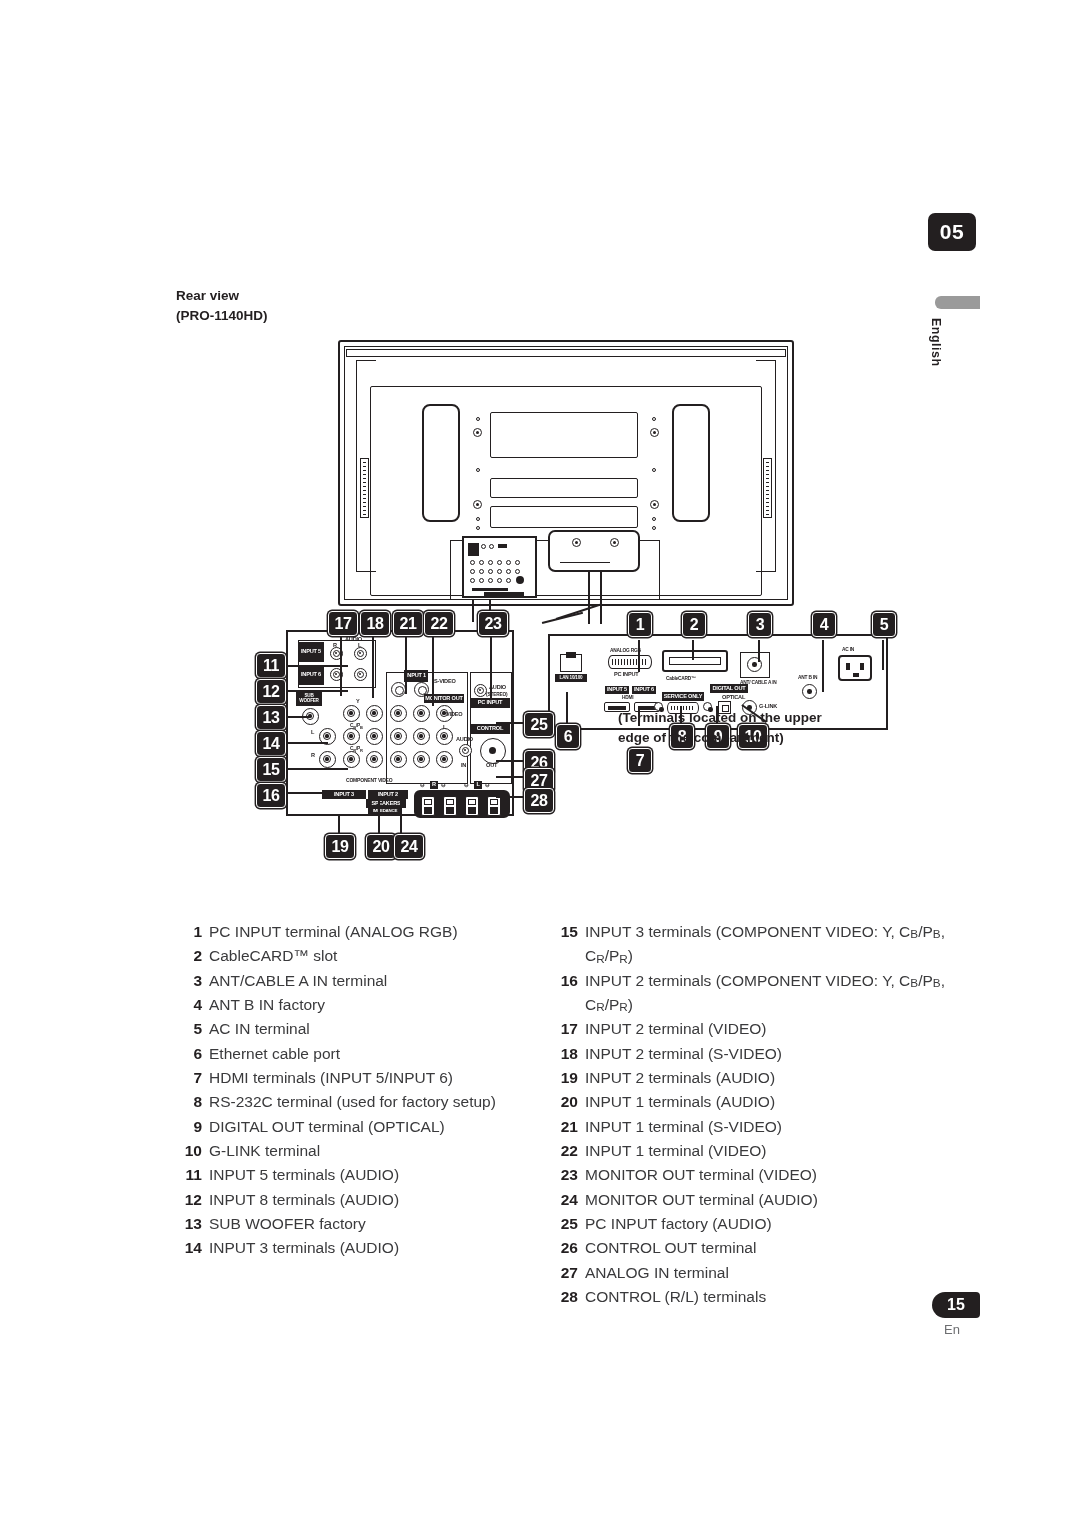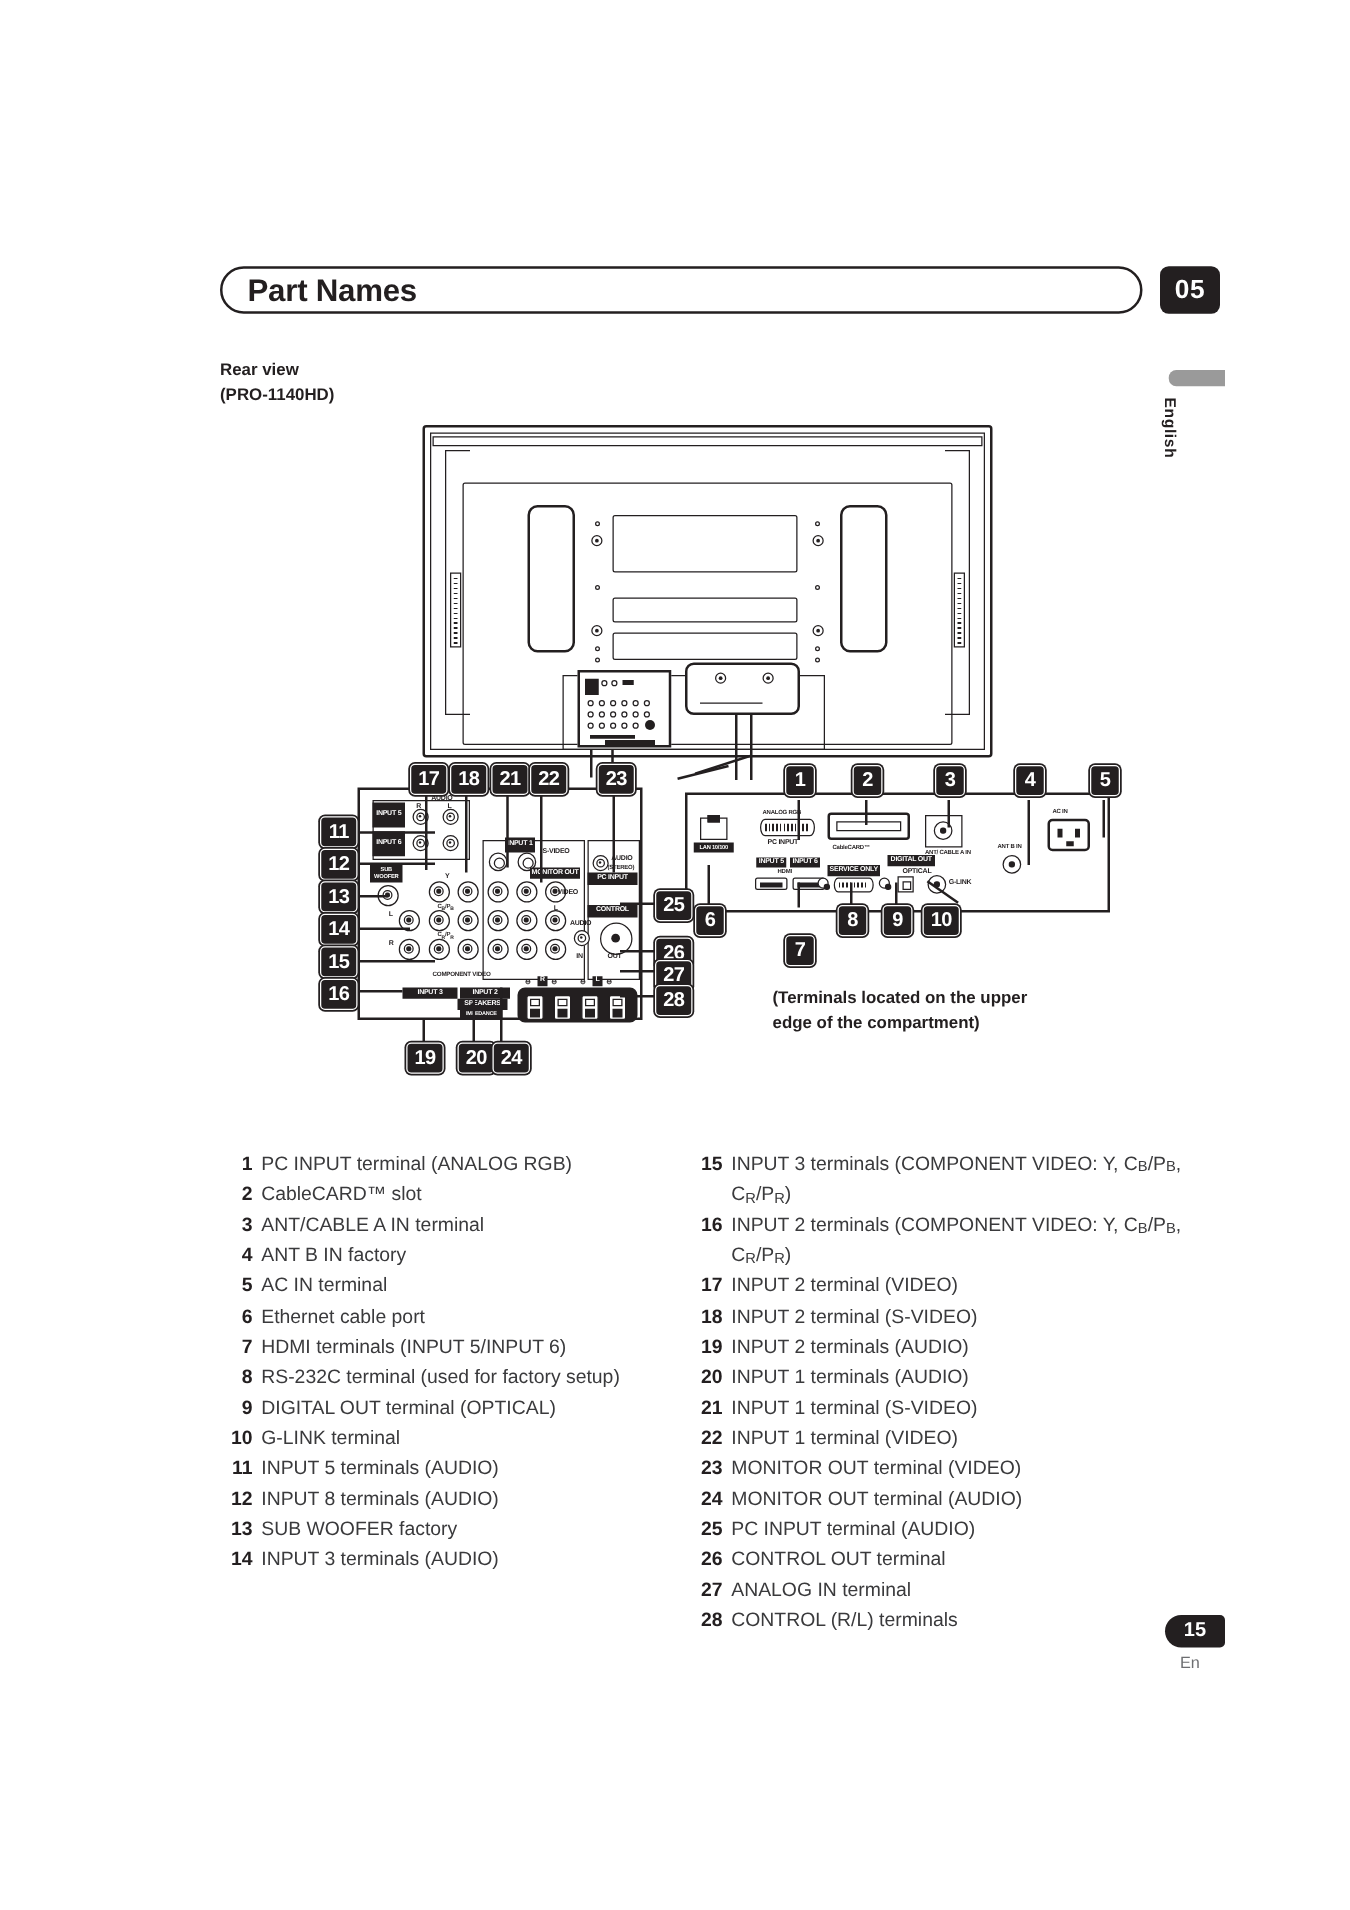--- a/index.html
+++ b/index.html
@@ -103,21 +103,21 @@
   .coax:after{content:"";position:absolute;left:4.4px;top:4.4px;width:4.4px;height:4.4px;border-radius:50%;background:#231f20;}
   .acin{position:absolute;width:34px;height:26px;border:2px solid #231f20;border-radius:4px;box-sizing:border-box;background:#fff;}
   .acin i{position:absolute;background:#231f20;}
   .ccard{position:absolute;border:2px solid #231f20;border-radius:3px;box-sizing:border-box;background:#fff;}
   .ccard i{position:absolute;left:5px;top:5px;right:5px;bottom:5px;border:1.4px solid #231f20;box-sizing:border-box;}
   .hdmi{position:absolute;width:26px;height:10px;border:1.6px solid #231f20;box-sizing:border-box;background:#fff;border-radius:2px;}
   .hdmi i{position:absolute;left:3px;top:2.5px;right:3px;height:4px;background:#231f20;}
   .optic{position:absolute;width:13px;height:13px;border:1.6px solid #231f20;box-sizing:border-box;background:#fff;}
   .optic:after{content:"";position:absolute;left:3.4px;top:3.4px;width:4.6px;height:4.6px;border:1.3px solid #231f20;}
 
-  .cap{position:absolute;left:618px;top:788px;width:300px;font-size:13.5px;font-weight:bold;line-height:1.45;}
+  .cap{position:absolute;left:618px;top:708px;width:300px;font-size:13.5px;font-weight:bold;line-height:1.45;}
 
   
   .list{position:absolute;font-size:15.5px;line-height:1.57;color:#3a3a3c;}
   .list .row{display:flex;align-items:flex-start;}
   .list .num{min-width:26px;text-align:right;font-weight:bold;color:#231f20;margin-right:7px;flex:0 0 auto;}
   .list .txt{flex:1;}
   .list .txt sub{font-size:0.76em;vertical-align:baseline;position:relative;top:0.12em;}
   .listL{left:176px;top:920px;width:360px;}
   .listR{left:552px;top:920px;width:400px;}
 
@@ -127,24 +127,20 @@
     border-radius:13px 4px 4px 13px;color:#fff;font-size:16px;font-weight:bold;
     display:flex;align-items:center;justify-content:center;
   }
   .pg-en{position:absolute;left:944px;top:1322px;font-size:13px;color:#6d6e71;}
 </style>
 </head>
 <body>
 
 <div class="page">
 
-  <div class="hdr">
-    <div class="hdr-pill"></div>
-    <div class="hdr-title">Part Names</div>
-  </div>
   <div class="hdr-chap">05</div>
 
   <div class="side-bar"></div>
   <div class="side-lang">English</div>
 
   <div class="sub1">Rear view</div>
   <div class="sub2">(PRO-1140HD)</div>
 
   <div class="tv">
     <div class="tv-outer"></div>
@@ -536,21 +532,21 @@
       <div class="row">
         <span class="num">23</span>
         <span class="txt">MONITOR OUT terminal (VIDEO)</span>
       </div>
       <div class="row">
         <span class="num">24</span>
         <span class="txt">MONITOR OUT terminal (AUDIO)</span>
       </div>
       <div class="row">
         <span class="num">25</span>
-        <span class="txt">PC INPUT terminal (AUDIO)</span>
+        <span class="txt">PC INPUT factory (AUDIO)</span>
       </div>
       <div class="row">
         <span class="num">26</span>
         <span class="txt">CONTROL OUT terminal</span>
       </div>
       <div class="row">
         <span class="num">27</span>
         <span class="txt">ANALOG IN terminal</span>
       </div>
       <div class="row">

